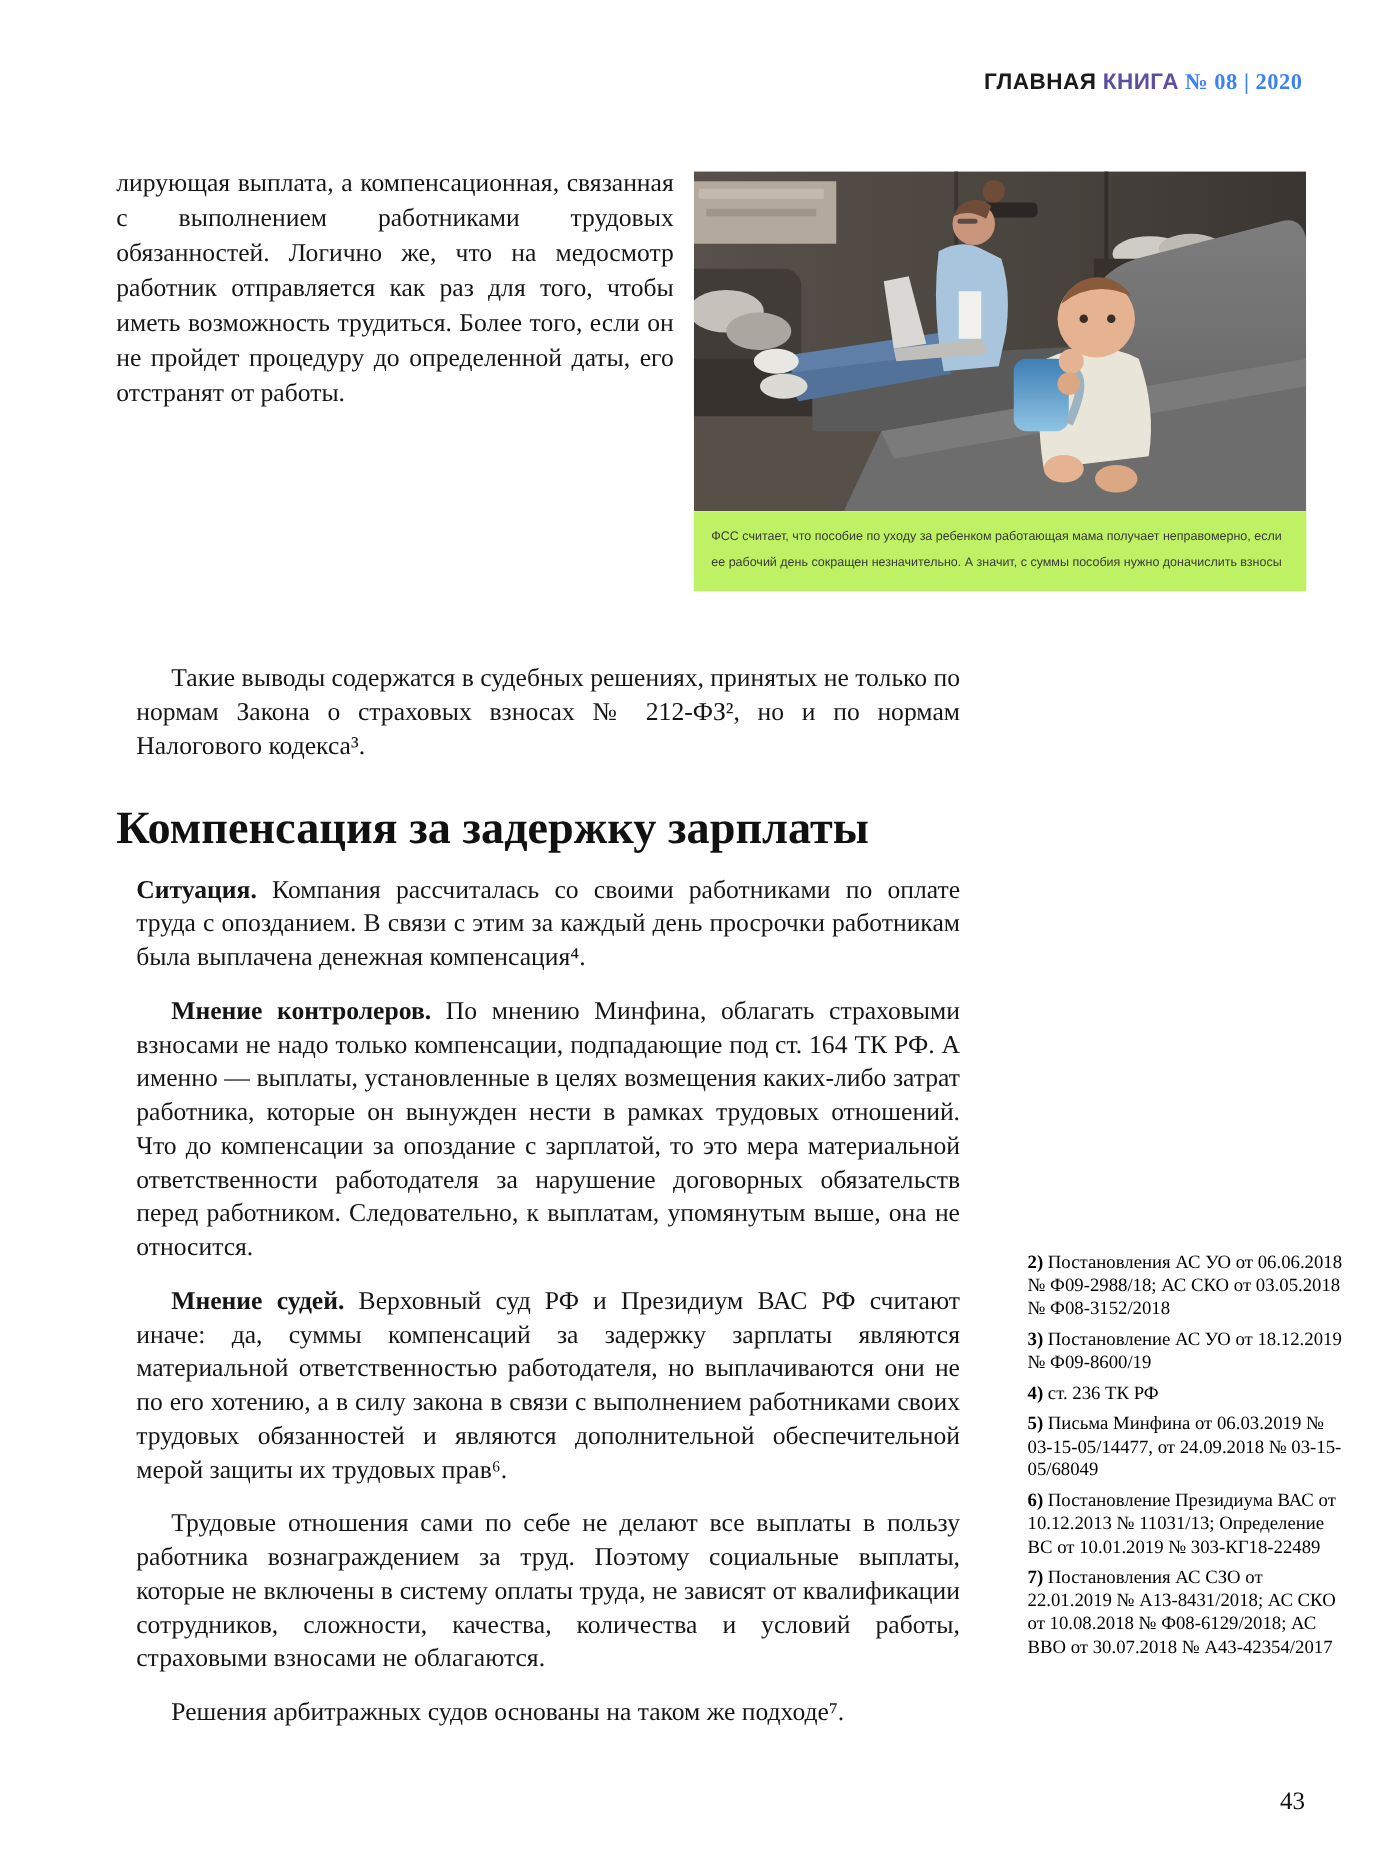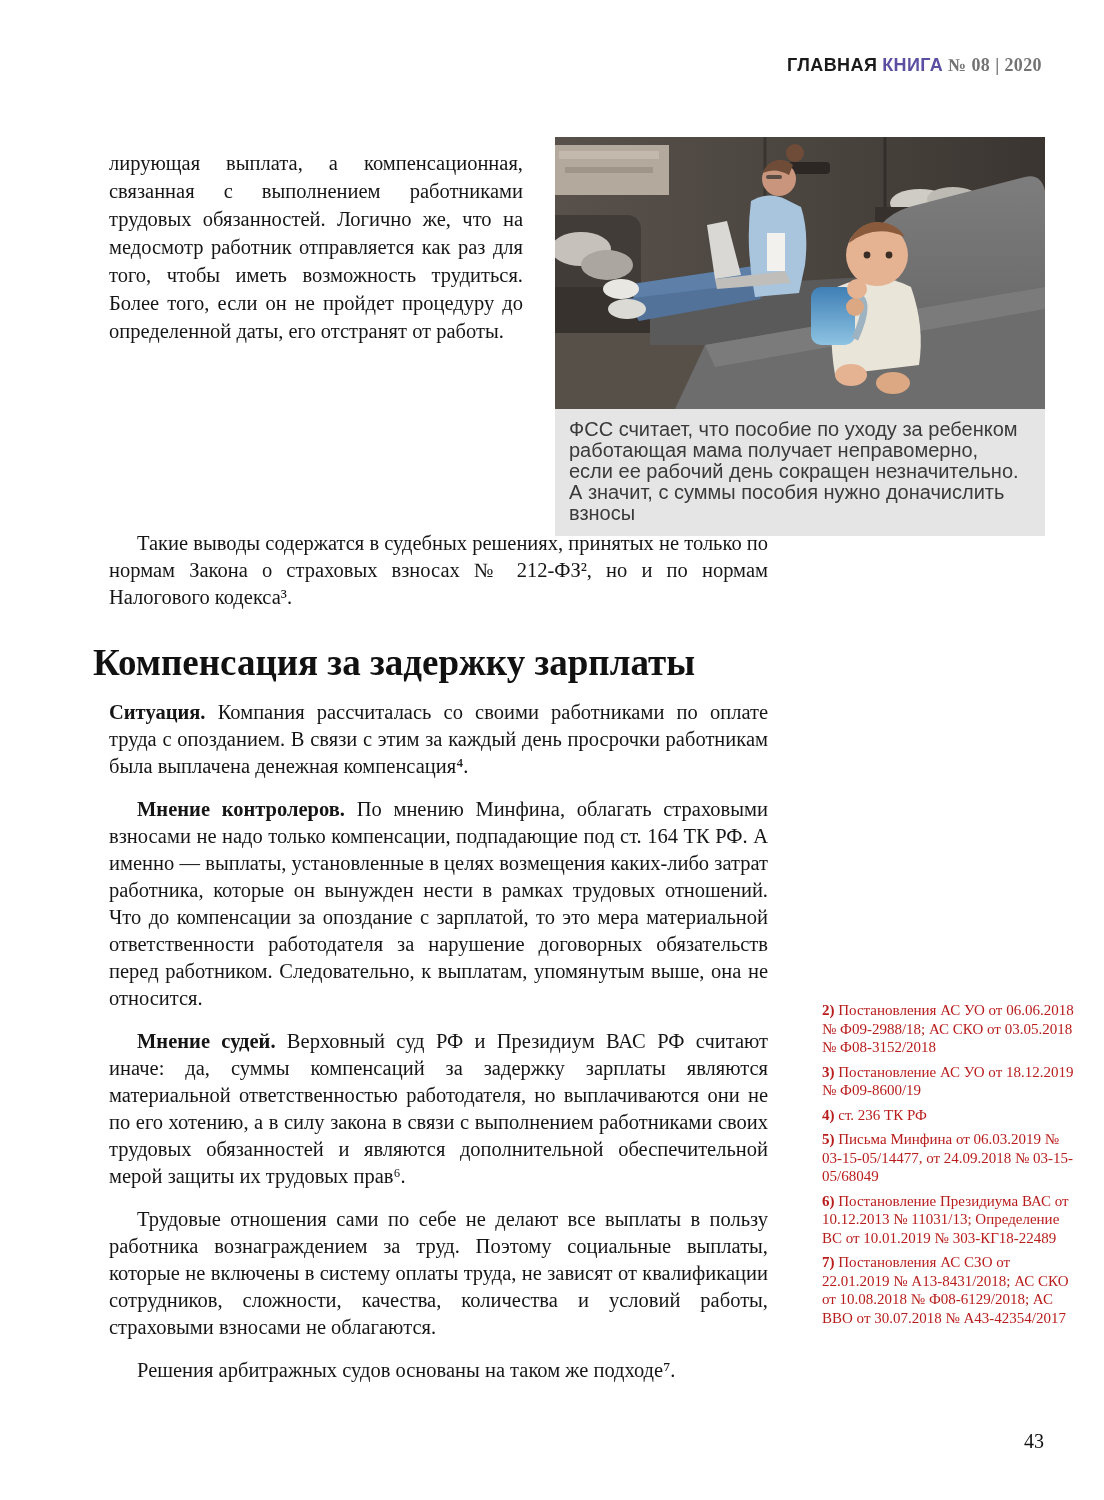--- a/index.html
+++ b/index.html
@@ -5,50 +5,50 @@
   html,body{margin:0;padding:0;background:#fff;}
   .page{position:relative;width:1104px;height:1500px;background:#ffffff;overflow:hidden;
         font-family:"Liberation Serif","DejaVu Serif",serif;color:#151515;}
 
   
   .masthead{position:absolute;top:55px;right:62px;font-size:18px;font-weight:bold;
             letter-spacing:.4px;white-space:nowrap;}
   .masthead .mh-sans{font-family:"Liberation Sans","DejaVu Sans",sans-serif;}
   .masthead .mh-black{color:#1a1a1a;}
   .masthead .mh-purple{color:#5b4fa2;}
-  .masthead .mh-issue{font-family:"Liberation Serif","DejaVu Serif",serif;color:#737373;text-align:right;}
+  .masthead .mh-issue{font-family:"Liberation Serif","DejaVu Serif",serif;color:#3b82f6;text-align:right;}
 
   
   .col1{position:absolute;left:93px;top:133px;width:446px;
         font-size:20.5px;line-height:28px;text-align:justify;hyphens:manual;}
-  .col1 p{margin:16px;}
+  .col1 p{margin:0;}
   .col1 p + p{text-indent:28px;}
 
   
   .photo{position:absolute;left:555px;top:137px;width:490px;height:272px;overflow:hidden;}
   .photo svg{display:block;}
 
   
   .caption{position:absolute;left:555px;top:409px;width:490px;box-sizing:border-box;
-           background:#e5e5e5;padding:10px 18px 12px 14px;
+           background:#bef264;padding:10px 18px 12px 14px;
            font-family:"Liberation Sans","DejaVu Sans",sans-serif;
-           font-size:20px;line-height:21px;color:#3a3a3a;}
+           font-size:10px;line-height:21px;color:#3a3a3a;}
 
   
   .main{position:absolute;left:93px;top:514px;width:691px;
         font-size:20.5px;line-height:27px;text-align:justify;hyphens:manual;}
   .main p{margin:16px;}
   .main p.indent{text-indent:28px;}
   .main .lead{font-weight:bold;}
   .main h2{font-family:"Liberation Serif","DejaVu Serif",serif;font-size:37px;line-height:32px;
            font-weight:bold;margin:36px 0 20px 0;text-align:left;color:#111;}
 
   
   .footnotes{position:absolute;left:822px;top:1001px;width:256px;
-             font-size:15px;line-height:18.5px;color:#b91c1c;text-align:left;}
+             font-size:15px;line-height:18.5px;color:#000000;text-align:left;}
   .footnote{margin:0 0 6px 0;}
   .fn-num{font-weight:bold;}
 
   
   .page-num{position:absolute;top:1430px;right:60px;font-size:20px;color:#111;text-align:center;}
 </style>
 </head>
 <body>
 
 <div class="page">

